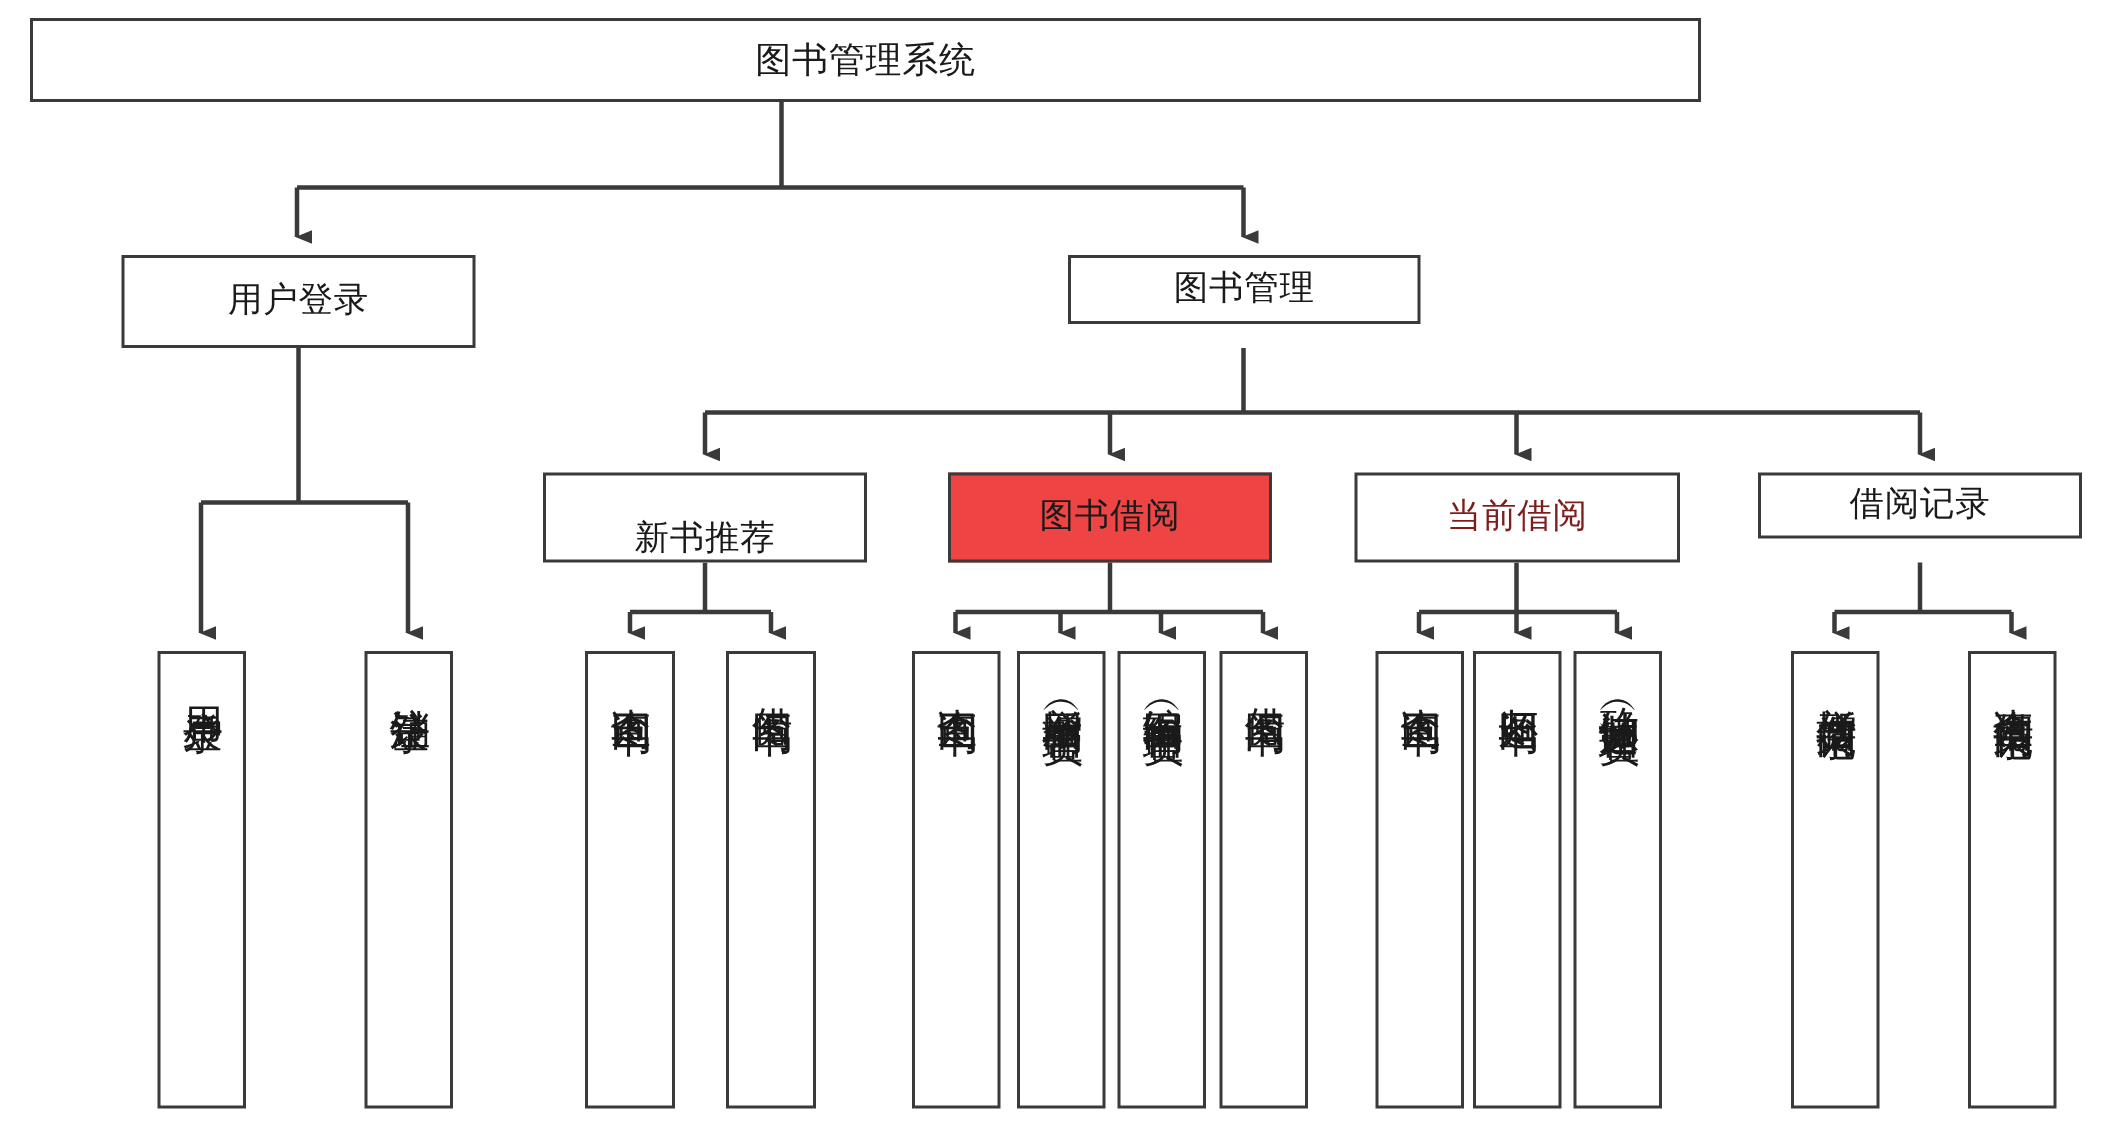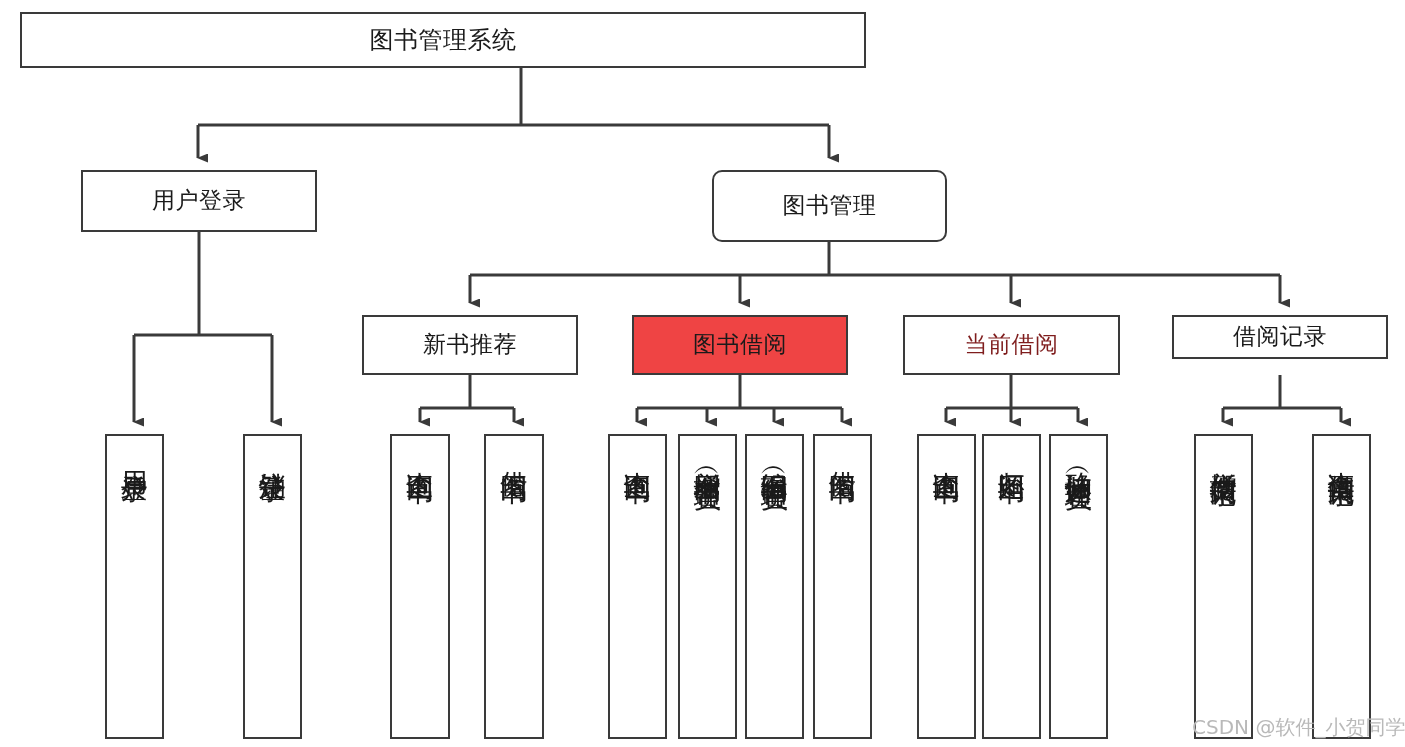--- a/index.html
+++ b/index.html
@@ -118,32 +118,32 @@
       <path d="M1011,408 L1011,422" marker-end="url(#arrowhead)"></path>
       <path d="M1078,408 L1078,422" marker-end="url(#arrowhead)"></path>
 
       <path d="M1280,375 L1280,408"></path>
       <path d="M1223,408 L1341,408"></path>
       <path d="M1223,408 L1223,422" marker-end="url(#arrowhead)"></path>
       <path d="M1341,408 L1341,422" marker-end="url(#arrowhead)"></path>
     </g>
   </svg>
 
-  <div class="node root horizontal" style="left: 20px; top: 12px; width: 846px; height: 56px; border-color: rgb(58, 58, 58); background: rgb(255, 255, 255); color: rgb(26, 26, 26);">
+  <div class="node root horizontal" style="left: 20px; top: 12px; width: 1114px; height: 56px; border-color: rgb(58, 58, 58); background: rgb(255, 255, 255); color: rgb(26, 26, 26);">
     <span class="node-label">图书管理系统</span>
   </div>
 
   <div class="node horizontal" style="left: 81px; top: 170px; width: 236px; height: 62px; border-color: rgb(58, 58, 58); background: rgb(255, 255, 255); color: rgb(26, 26, 26);">
     <span class="node-label">用户登录</span>
   </div>
-  <div class="node horizontal" style="left: 712px; top: 170px; width: 235px; height: 72px; border-color: rgb(58, 58, 58); background: rgb(255, 255, 255); color: rgb(26, 26, 26); border-radius: 10px;">
+  <div class="node horizontal" style="left: 712px; top: 170px; width: 235px; height: 46px; border-color: rgb(58, 58, 58); background: rgb(255, 255, 255); color: rgb(26, 26, 26);">
     <span class="node-label">图书管理</span>
   </div>
 
-  <div class="node horizontal" style="left: 362px; top: 315px; width: 216px; height: 60px; border-color: rgb(58, 58, 58); background: rgb(255, 255, 255); color: rgb(26, 26, 26);">
+  <div class="node horizontal" style="left: 362px; top: 315px; width: 216px; height: 60px; border-color: rgb(58, 58, 58); background: rgb(255, 255, 255); color: rgb(26, 26, 26); align-items: flex-end;">
     <span class="node-label">新书推荐</span>
   </div>
   <div class="node horizontal" style="left: 632px; top: 315px; width: 216px; height: 60px; border-color: rgb(58, 58, 58); background: #ef4444; color: rgb(26, 26, 26);">
     <span class="node-label">图书借阅</span>
   </div>
   <div class="node horizontal" style="left: 903px; top: 315px; width: 217px; height: 60px; border-color: rgb(58, 58, 58); background: rgb(255, 255, 255); color: #7f1d1d;">
     <span class="node-label">当前借阅</span>
   </div>
   <div class="node horizontal" style="left: 1172px; top: 315px; width: 216px; height: 44px; border-color: rgb(58, 58, 58); background: rgb(255, 255, 255); color: rgb(26, 26, 26);">
     <span class="node-label">借阅记录</span>
@@ -182,15 +182,14 @@
   <div class="node vertical" style="left: 1049px; top: 434px; width: 59px; height: 305px; border-color: rgb(58, 58, 58); background: rgb(255, 255, 255); color: rgb(26, 26, 26);">
     <span class="node-label">确认归还（管理员）</span>
   </div>
   <div class="node vertical" style="left: 1194px; top: 434px; width: 59px; height: 305px; border-color: rgb(58, 58, 58); background: rgb(255, 255, 255); color: rgb(26, 26, 26);">
     <span class="node-label">新增借阅记录</span>
   </div>
   <div class="node vertical" style="left: 1312px; top: 434px; width: 59px; height: 305px; border-color: rgb(58, 58, 58); background: rgb(255, 255, 255); color: rgb(26, 26, 26);">
     <span class="node-label">查询借阅记录</span>
   </div>
 
-  <div class="watermark" style="left: 1192px; top: 714px; color: rgb(185, 185, 185);">CSDN @软件_小贺同学</div>
 
 </div>
 
 </body></html>

